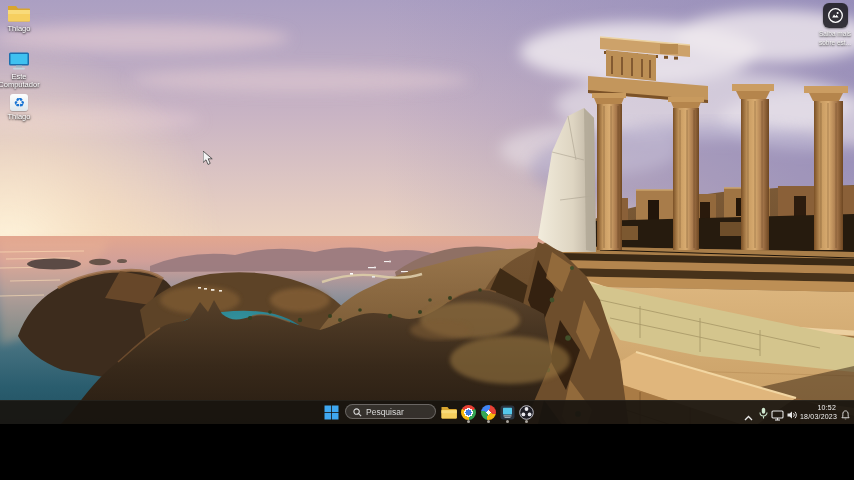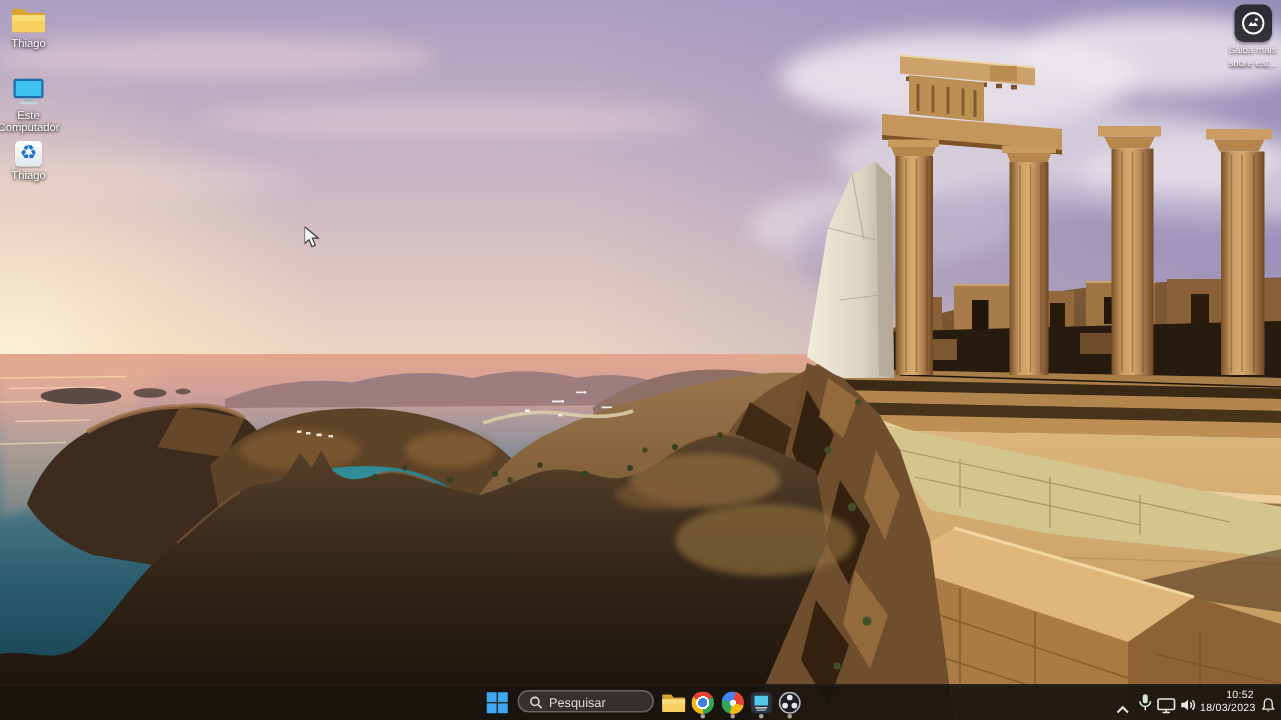--- a/index.html
+++ b/index.html
@@ -1,16 +1,16 @@
 <!DOCTYPE html>
 <html><head>
 <meta charset="utf-8">
 <style>
   html,body{margin:0;padding:0;background:#000}
-  #screen{position:relative;width:854px;height:480px;overflow:hidden;
+  #screen{position:relative;width:854px;height:424px;overflow:hidden;
           font-family:"Liberation Sans",sans-serif;user-select:none}
   .wallpaper{position:absolute;left:0;top:0;width:854px;height:480px}
 
   
   .desktop-icon{position:absolute;width:44px;display:flex;flex-direction:column;
                 align-items:center;gap:2px;cursor:default}
   .desktop-icon .label{font-size:7.5px;line-height:8px;color:#fff;text-align:center;
                 text-shadow:0 1px 2px rgba(0,0,0,.9),0 0 3px rgba(0,0,0,.55)}
   .recycle-box{width:18px;height:17px;background:linear-gradient(#fdfefe,#dfe7ec);
                border-radius:3px;display:flex;align-items:center;justify-content:center;

